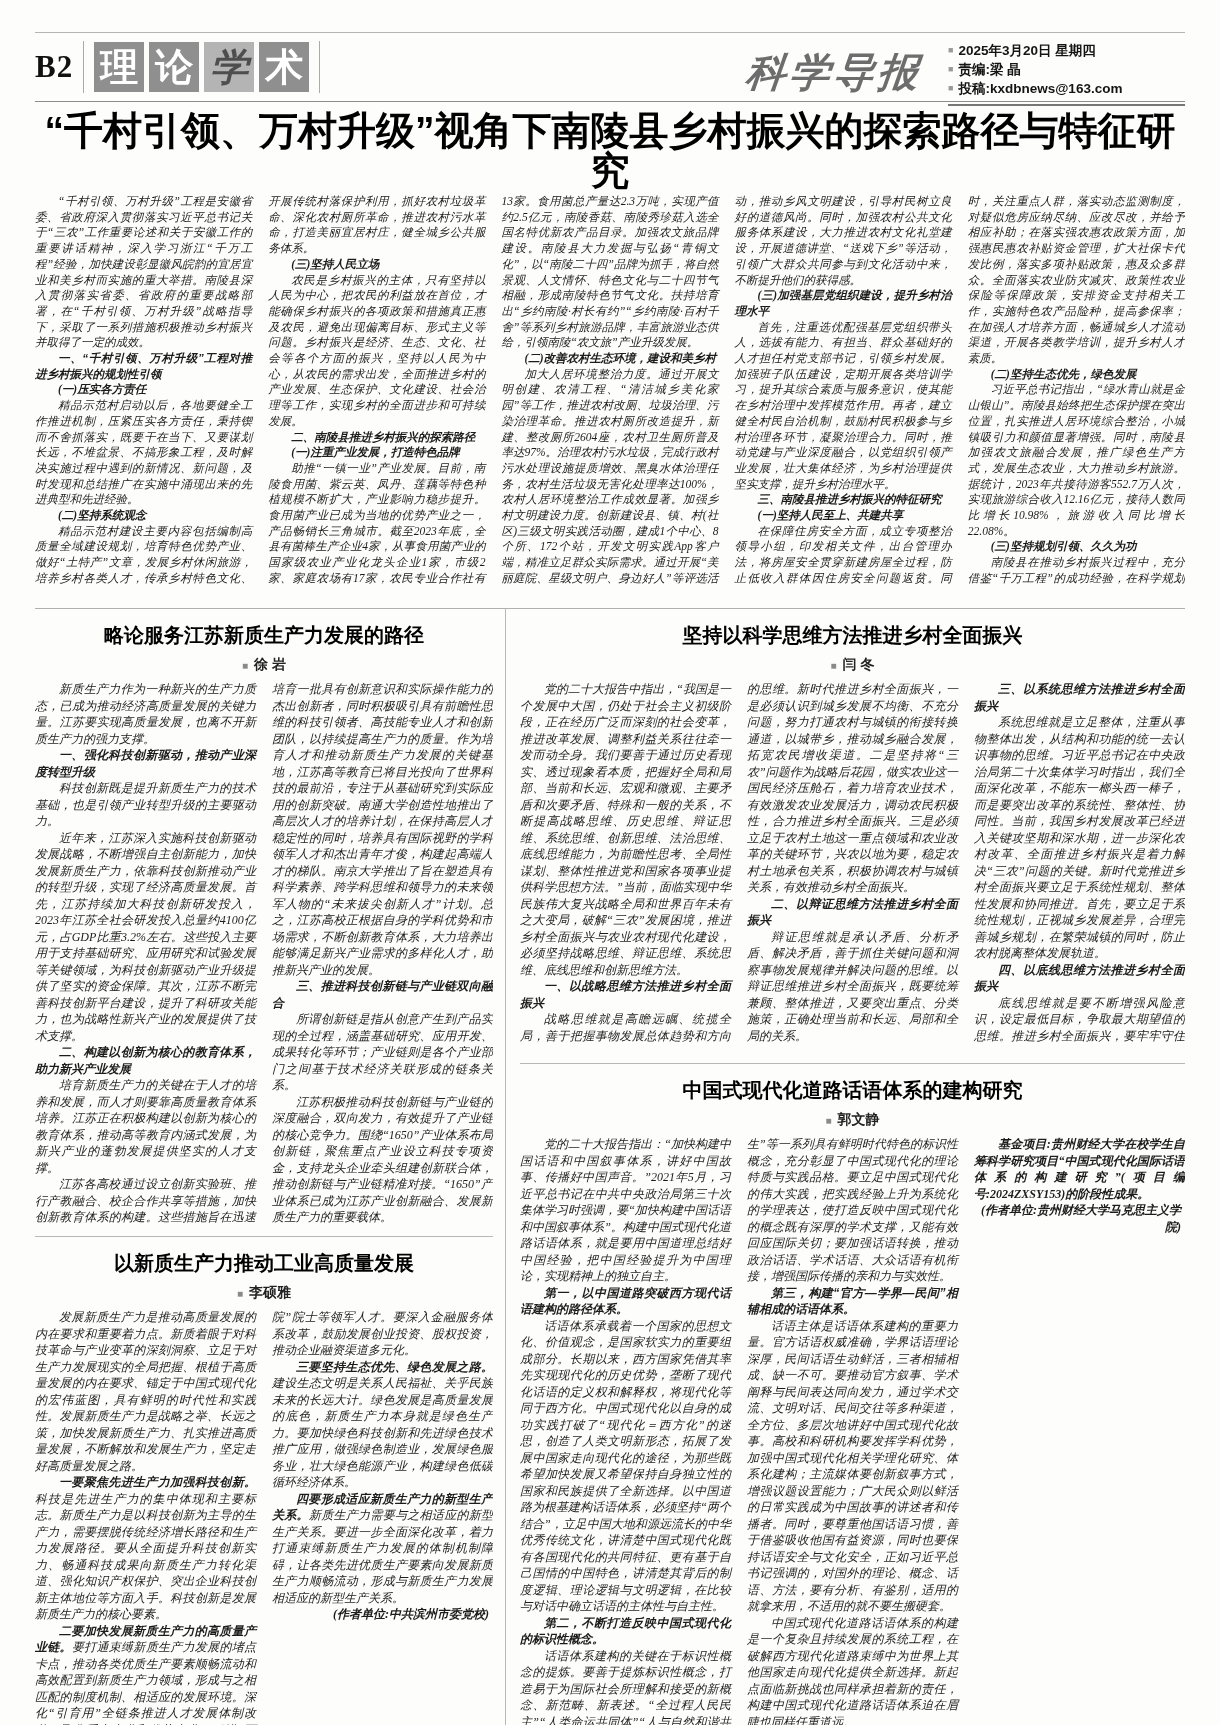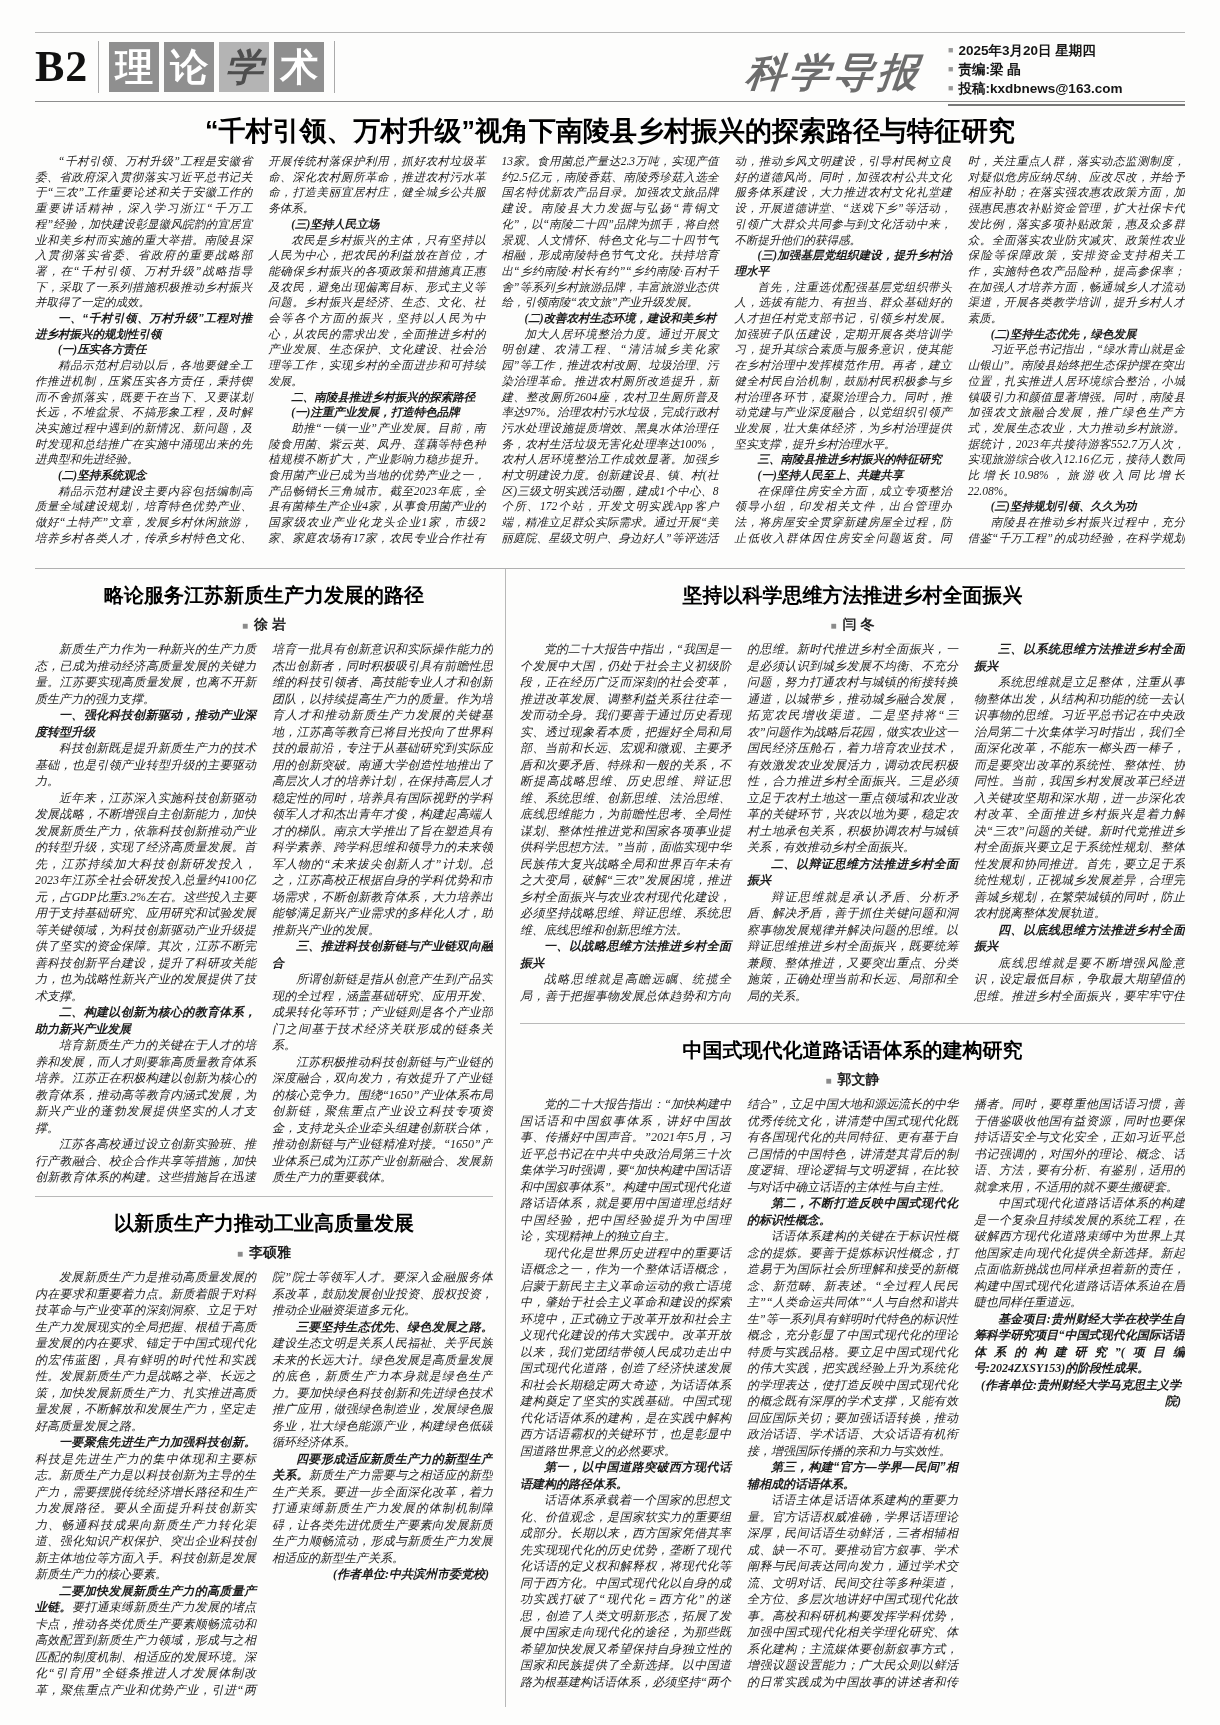--- a/index.html
+++ b/index.html
@@ -2,38 +2,38 @@
 <html><head>
 <meta charset="utf-8">
 <style>
   html,body{margin:0;padding:0;background:#f2f2f0;}
   .page{position:relative;width:1220px;height:1725px;margin:0 auto;background:#fdfdfc;
         font-family:"Liberation Serif","DejaVu Serif",serif;color:#1c1c1c;overflow:hidden;box-sizing:border-box;padding:0 35px;}
   
   .toprule{border-top:1px solid #b5b5b5;margin-top:32px;}
   .hdr{display:flex;justify-content:space-between;align-items:flex-start;height:64px;margin-top:2px;}
   .hleft{display:flex;align-items:center;gap:10px;padding-top:6px;}
-  .edition{font-family:"Liberation Serif",serif;font-size:44px;font-weight:700;color:#111;line-height:50px;letter-spacing:1px;}
+  .edition{font-family:"Liberation Serif",serif;font-size:31px;font-weight:700;color:#111;line-height:50px;letter-spacing:1px;}
   .vbar{width:1px;height:52px;background:#aaa;}
   .logo{display:flex;gap:5px;}
   .lbox{display:inline-block;width:50px;height:50px;background:#8f8f8f;color:#fff;
         font-family:"Liberation Sans","DejaVu Sans",sans-serif;font-weight:700;font-size:38px;line-height:50px;text-align:center;}
   .lbox.alt{background:#b4b4b4;color:#4e4e4e;font-family:"DejaVu Serif",serif;font-style:italic;}
   .hright{display:flex;align-items:center;gap:26px;padding-top:4px;}
   .masthead{font-family:"DejaVu Serif","Liberation Serif",serif;font-style:italic;font-weight:700;
             font-size:40px;color:#6d6d6d;letter-spacing:4px;transform:skewX(-6deg);}
   .pubinfo{border-bottom:2px solid #777;padding:2px 2px 6px 0;min-width:235px;}
   .inforow{font-family:"Liberation Sans","DejaVu Sans",sans-serif;font-size:13.5px;font-weight:700;color:#141414;
            line-height:19px;display:flex;align-items:center;gap:5px;}
   .sq{color:#9a9a9a;font-size:9px;}
   .hrule{border-top:1px solid #8d8d8d;margin-top:2px;}
   
   .atitle{font-family:"Liberation Sans","DejaVu Sans",sans-serif;font-weight:700;color:#000;
           text-align:center;margin:0;}
-  .a1 .atitle{font-size:27px;line-height:40px;margin-top:9px;text-align:center;}
+  .a1 .atitle{font-size:39px;line-height:40px;margin-top:9px;text-align:center;}
   .sec .atitle{font-size:20px;line-height:36px;}
   .byline{text-align:center;font-family:"Liberation Sans","DejaVu Sans",sans-serif;
           font-size:14px;font-weight:700;color:#222;line-height:22px;}
   .byline .sq{font-size:10px;color:#8a8a8a;margin-right:6px;}
   .abody{text-align:justify;overflow:hidden;column-fill:auto;}
   .abody p{margin:0;font-style:italic;}
   .c-p{text-indent:2em;}
   .c-h1{font-weight:700;text-indent:2em;font-family:"Liberation Sans","DejaVu Sans",sans-serif;}
   .c-h2{font-weight:700;text-indent:2em;}
   .c-fund{font-weight:700;text-indent:2em;}
@@ -169,21 +169,20 @@
             <p class="c-h1">四、以底线思维方法推进乡村全面振兴</p>
             <p class="c-p">底线思维就是要不断增强风险意识，设定最低目标，争取最大期望值的思维。推进乡村全面振兴，要牢牢守住保障国家粮食安全和不发生规模性返贫两条底线，压紧压实各方责任，筑牢乡村振兴的坚实堡垒。</p>
           </div>
       </article>
       <div class="adiv"></div>
       <article class="sec art-guo">
         <h2 class="atitle">中国式现代化道路话语体系的建构研究</h2>
         <div class="byline"><span class="sq">■</span><span>郭文静</span></div>
         <div class="abody">
             <p class="c-p">党的二十大报告指出：“加快构建中国话语和中国叙事体系，讲好中国故事、传播好中国声音。”2021年5月，习近平总书记在中共中央政治局第三十次集体学习时强调，要“加快构建中国话语和中国叙事体系”。构建中国式现代化道路话语体系，就是要用中国道理总结好中国经验，把中国经验提升为中国理论，实现精神上的独立自主。</p>
-            <p class="c-p">现代化是世界历史进程中的重要话语概念之一，作为一个整体话语概念，启蒙于新民主主义革命运动的救亡语境中，肇始于社会主义革命和建设的探索环境中，正式确立于改革开放和社会主义现代化建设的伟大实践中。改革开放以来，我们党团结带领人民成功走出中国式现代化道路，创造了经济快速发展和社会长期稳定两大奇迹，为话语体系建构奠定了坚实的实践基础。中国式现代化话语体系的建构，是在实践中解构西方话语霸权的关键环节，也是彰显中国道路世界意义的必然要求。</p>
             <p class="c-h1">第一，以中国道路突破西方现代话语建构的路径体系。</p>
             <p class="c-p">话语体系承载着一个国家的思想文化、价值观念，是国家软实力的重要组成部分。长期以来，西方国家凭借其率先实现现代化的历史优势，垄断了现代化话语的定义权和解释权，将现代化等同于西方化。中国式现代化以自身的成功实践打破了“现代化＝西方化”的迷思，创造了人类文明新形态，拓展了发展中国家走向现代化的途径，为那些既希望加快发展又希望保持自身独立性的国家和民族提供了全新选择。以中国道路为根基建构话语体系，必须坚持“两个结合”，立足中国大地和源远流长的中华优秀传统文化，讲清楚中国式现代化既有各国现代化的共同特征、更有基于自己国情的中国特色，讲清楚其背后的制度逻辑、理论逻辑与文明逻辑，在比较与对话中确立话语的主体性与自主性。</p>
             <p class="c-h1">第二，不断打造反映中国式现代化的标识性概念。</p>
             <p class="c-p">话语体系建构的关键在于标识性概念的提炼。要善于提炼标识性概念，打造易于为国际社会所理解和接受的新概念、新范畴、新表述。“全过程人民民主”“人类命运共同体”“人与自然和谐共生”等一系列具有鲜明时代特色的标识性概念，充分彰显了中国式现代化的理论特质与实践品格。要立足中国式现代化的伟大实践，把实践经验上升为系统化的学理表达，使打造反映中国式现代化的概念既有深厚的学术支撑，又能有效回应国际关切；要加强话语转换，推动政治话语、学术话语、大众话语有机衔接，增强国际传播的亲和力与实效性。</p>
             <p class="c-h1">第三，构建“官方—学界—民间”相辅相成的话语体系。</p>
             <p class="c-p">话语主体是话语体系建构的重要力量。官方话语权威准确，学界话语理论深厚，民间话语生动鲜活，三者相辅相成、缺一不可。要推动官方叙事、学术阐释与民间表达同向发力，通过学术交流、文明对话、民间交往等多种渠道，全方位、多层次地讲好中国式现代化故事。高校和科研机构要发挥学科优势，加强中国式现代化相关学理化研究、体系化建构；主流媒体要创新叙事方式，增强议题设置能力；广大民众则以鲜活的日常实践成为中国故事的讲述者和传播者。同时，要尊重他国话语习惯，善于借鉴吸收他国有益资源，同时也要保持话语安全与文化安全，正如习近平总书记强调的，对国外的理论、概念、话语、方法，要有分析、有鉴别，适用的就拿来用，不适用的就不要生搬硬套。</p>
             <p class="c-p">中国式现代化道路话语体系的构建是一个复杂且持续发展的系统工程，在破解西方现代化道路束缚中为世界上其他国家走向现代化提供全新选择。新起点面临新挑战也同样承担着新的责任，构建中国式现代化道路话语体系迫在眉睫也同样任重道远。</p>
             <p class="c-fund">基金项目:贵州财经大学在校学生自筹科学研究项目“中国式现代化国际话语体系的构建研究”(项目编号:2024ZXSY153)的阶段性成果。</p>
             <p class="c-author">(作者单位:贵州财经大学马克思主义学院)</p>
           </div>

